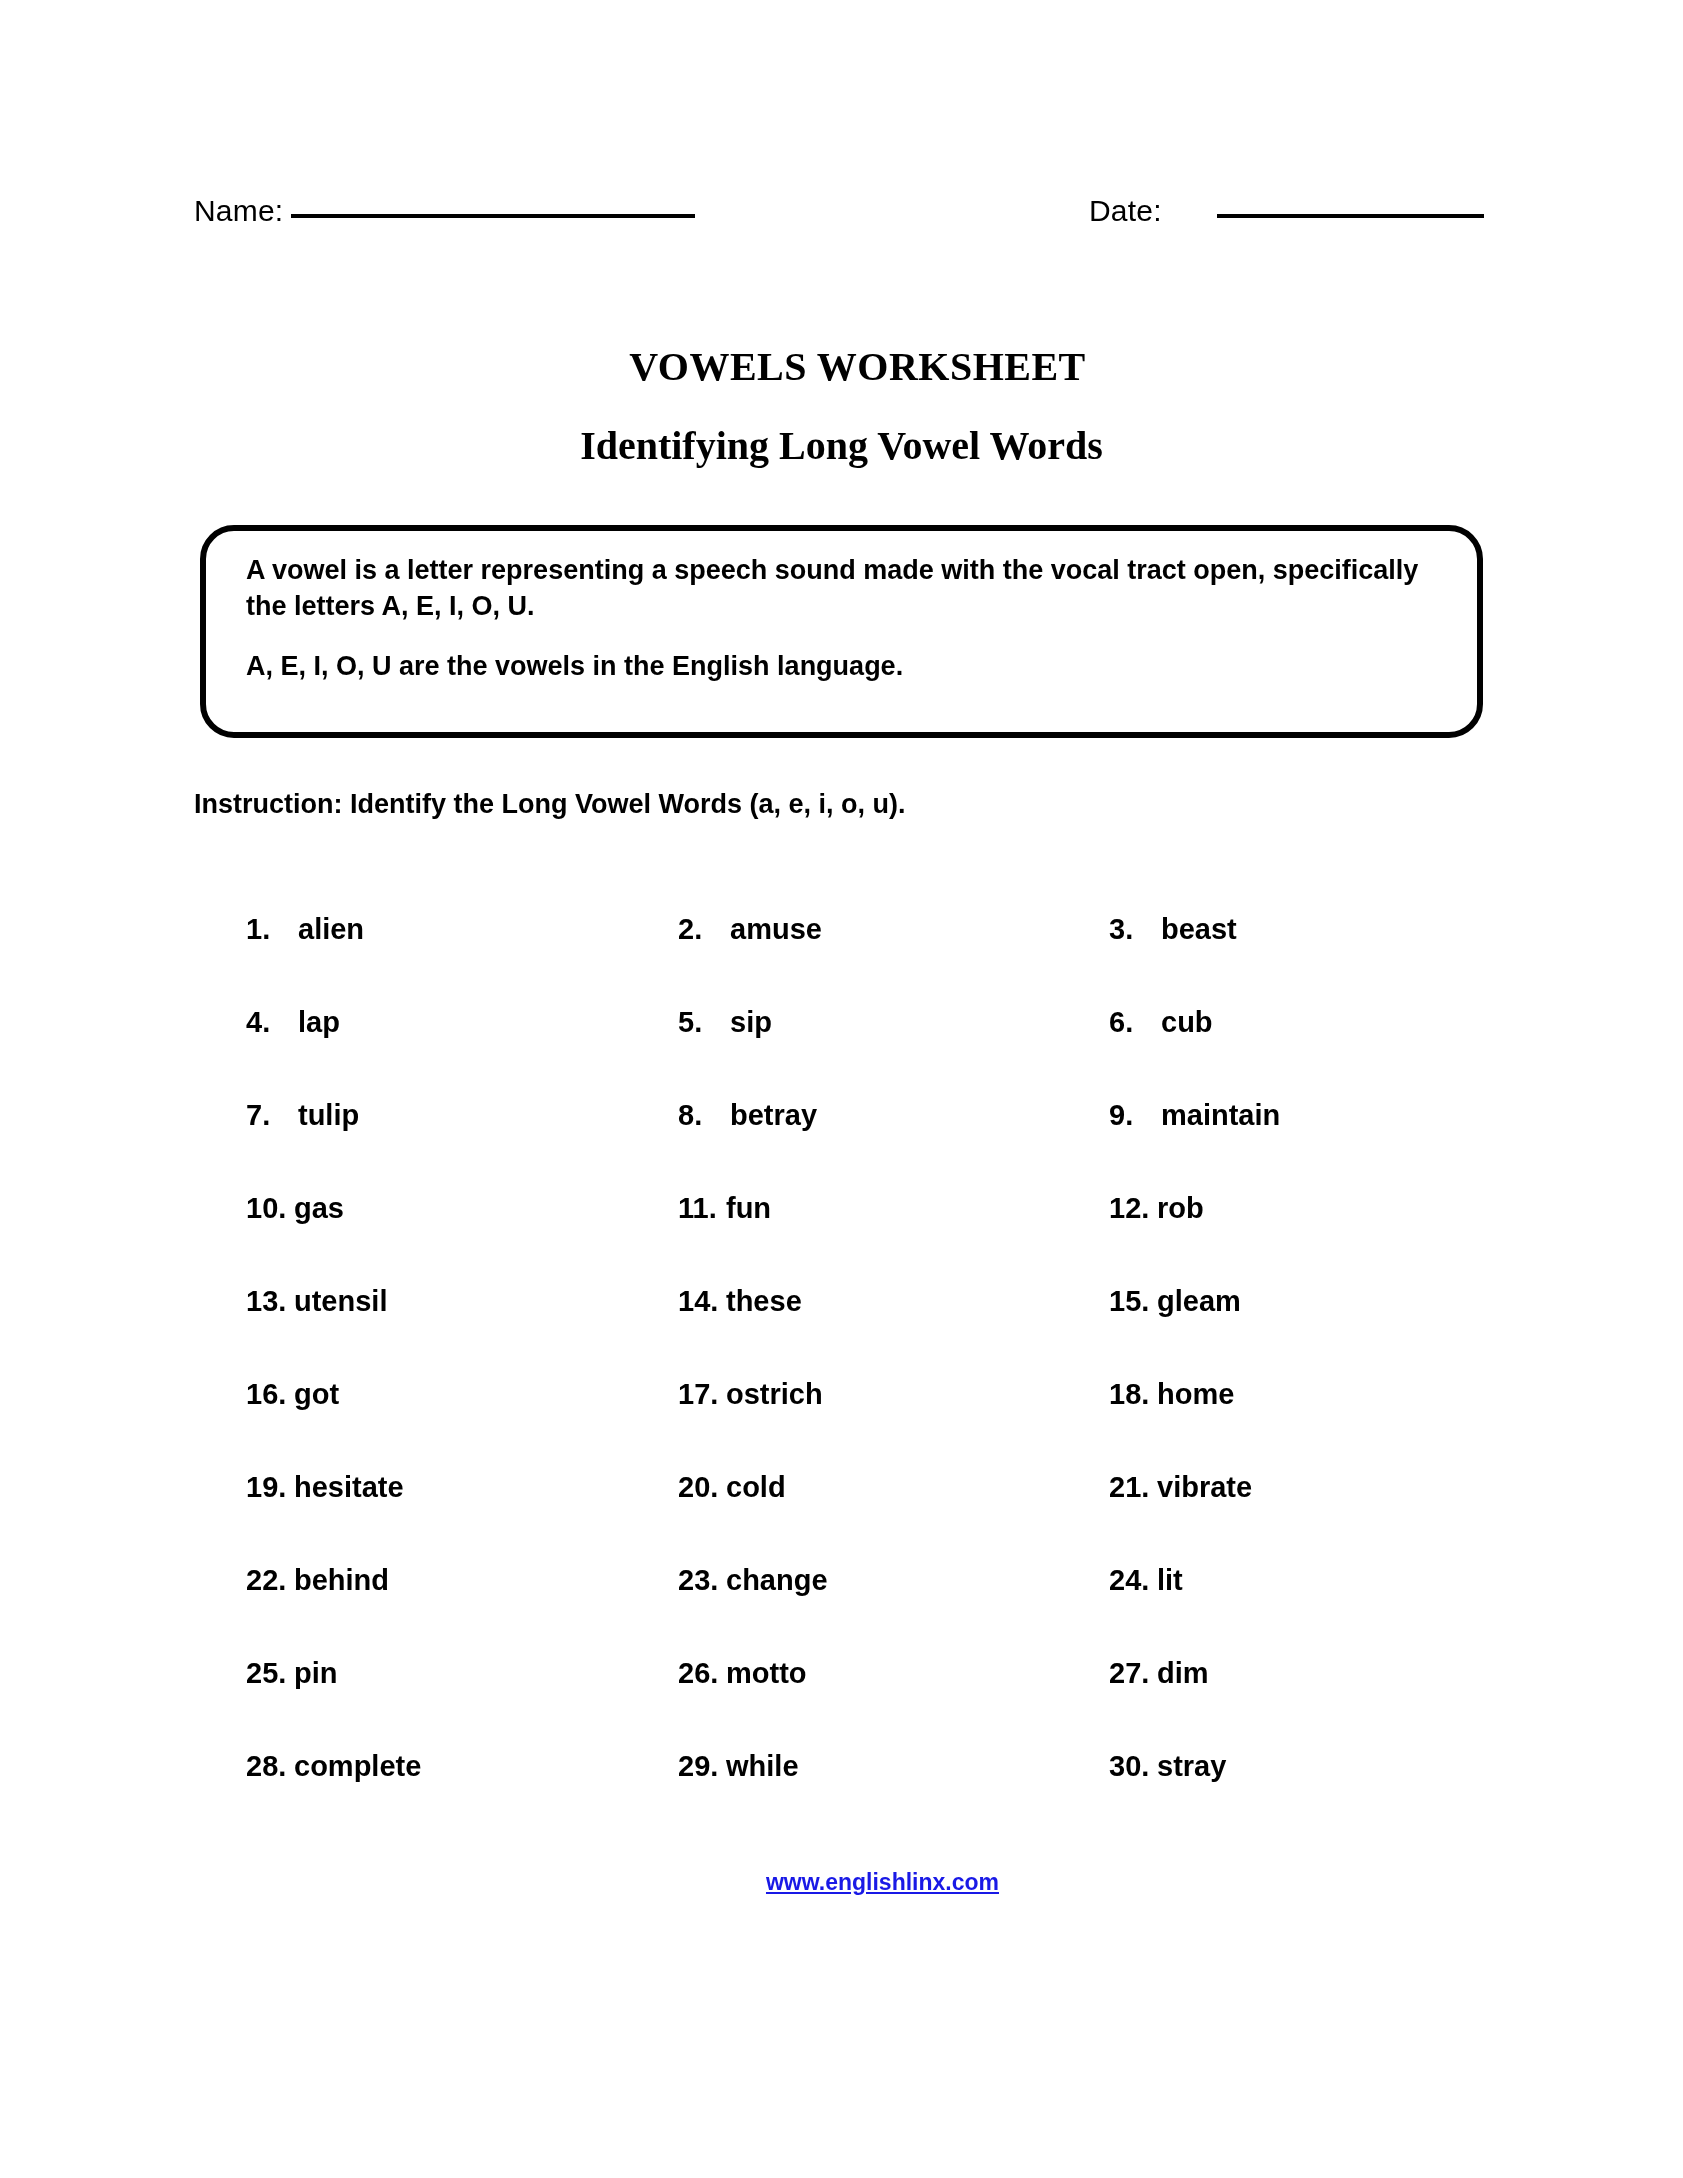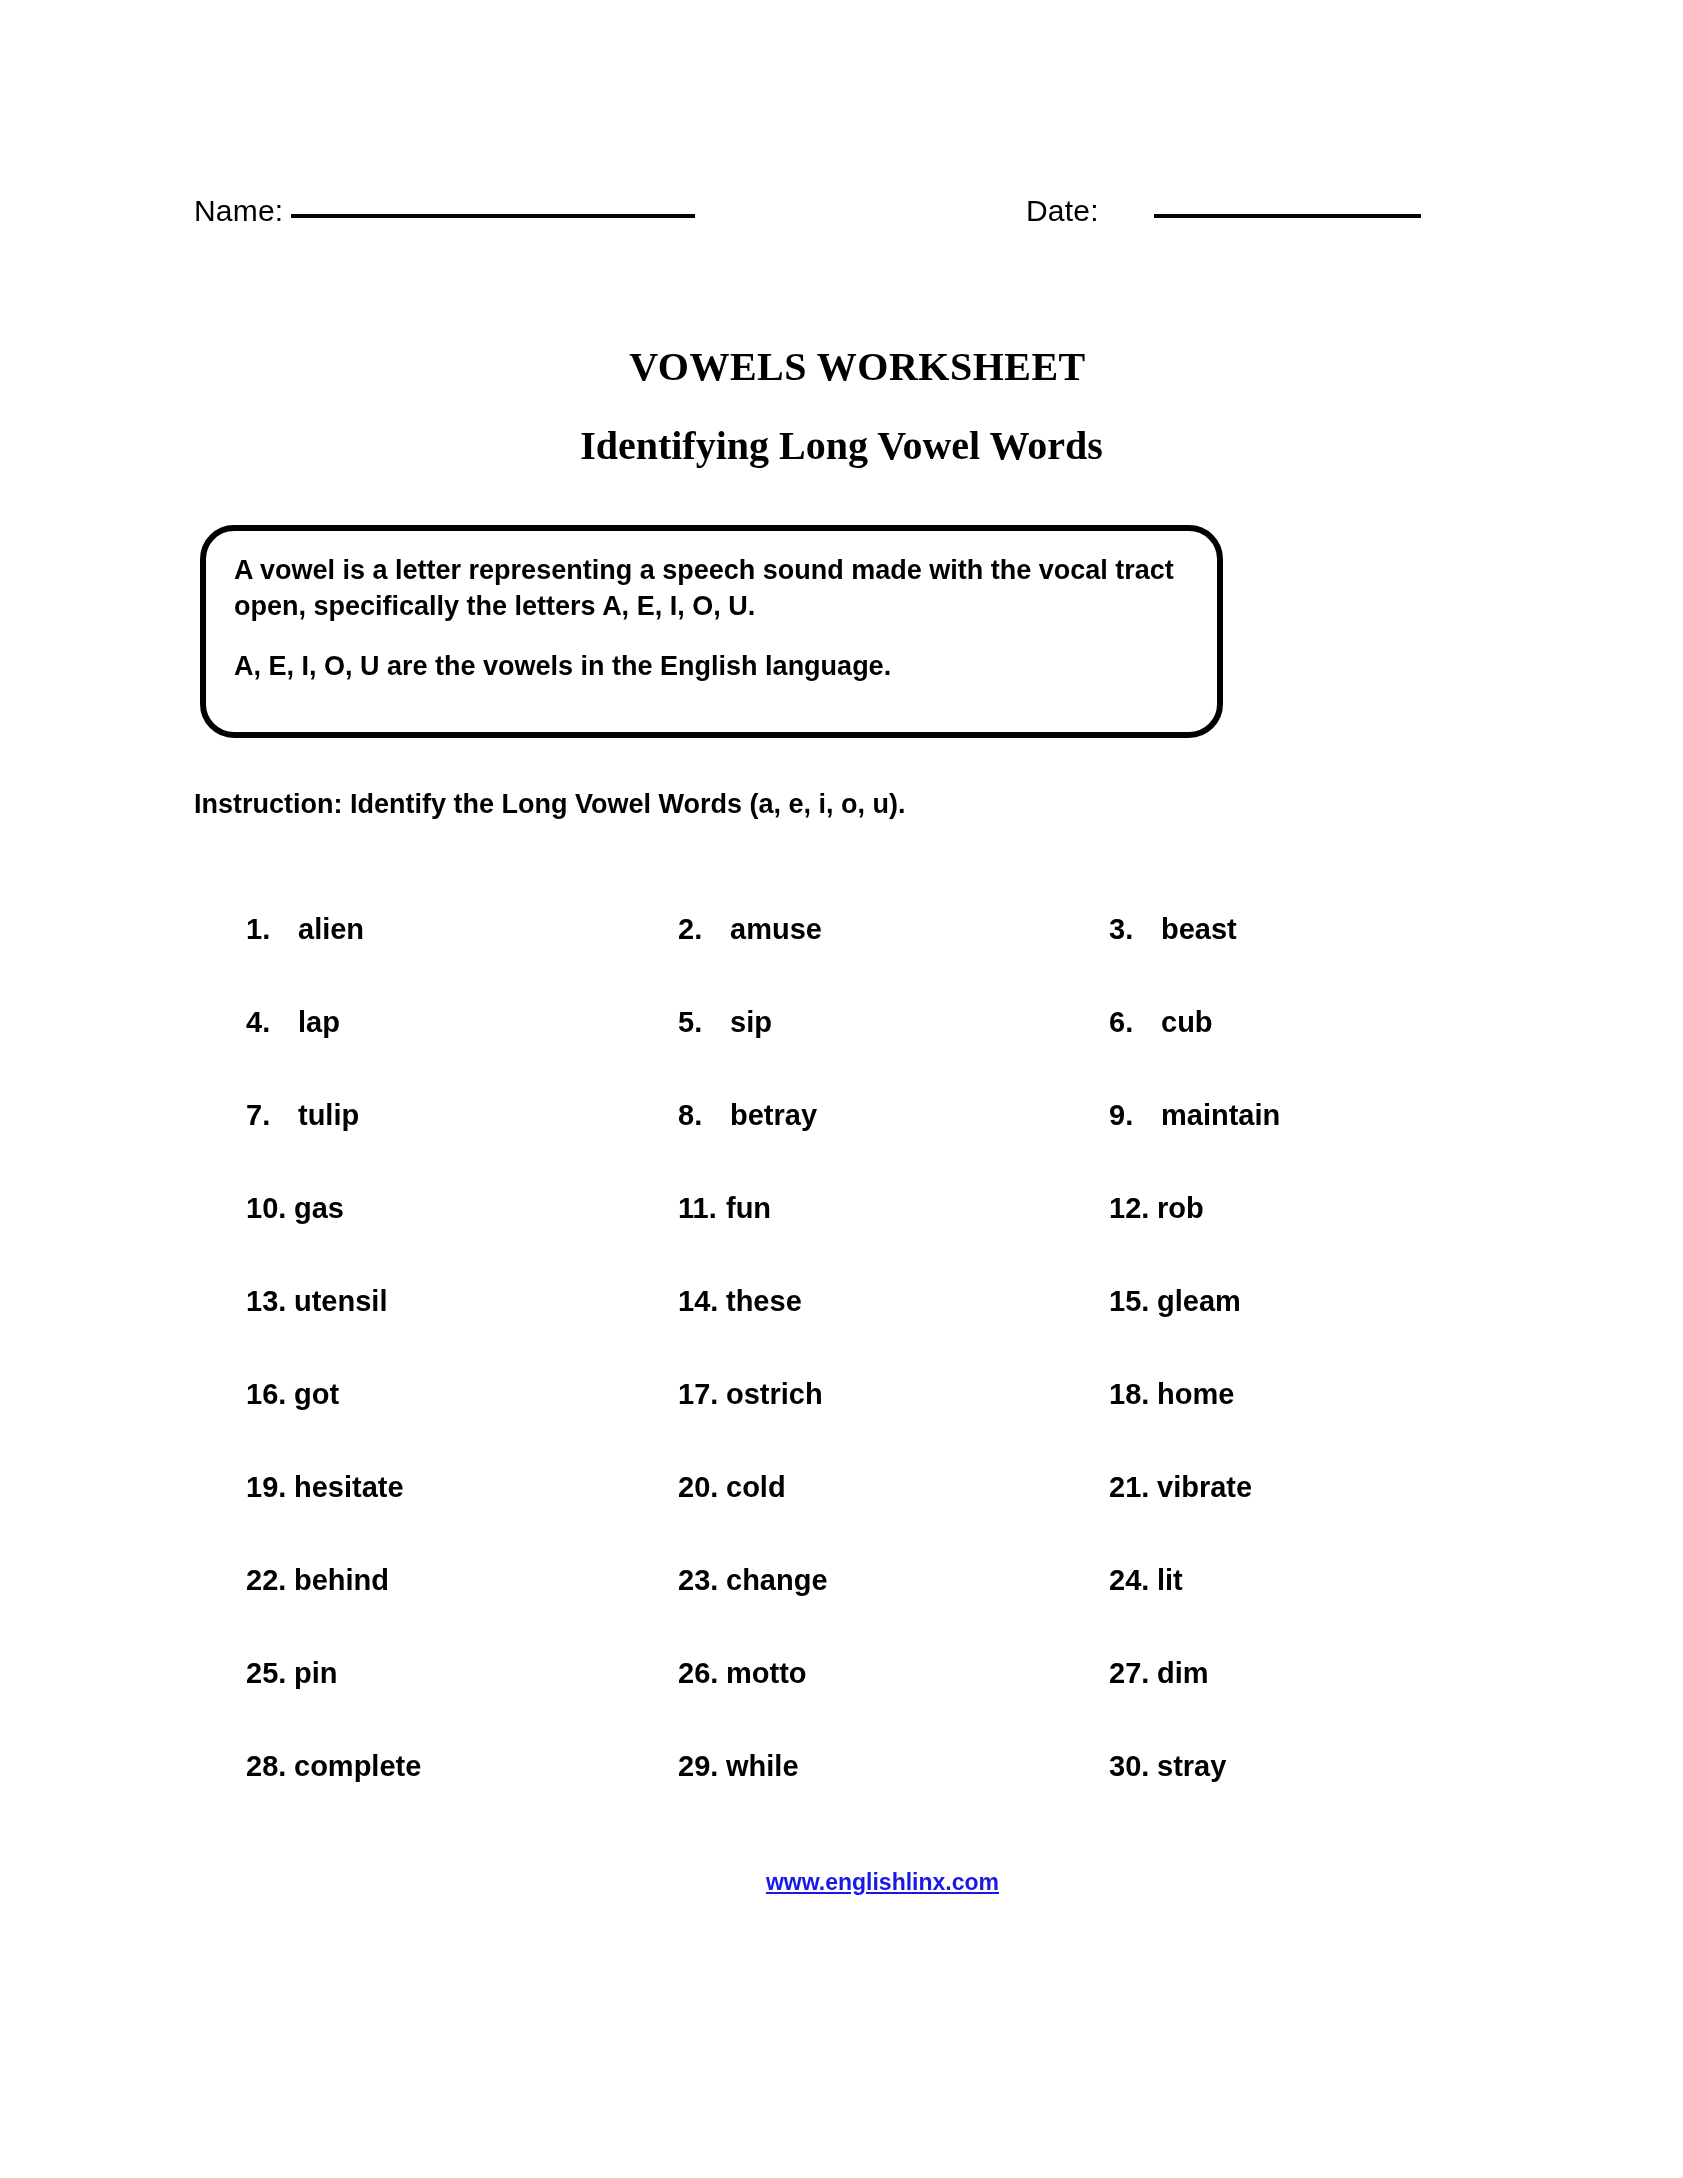--- a/index.html
+++ b/index.html
@@ -46,21 +46,21 @@
   .field-rule {
     display: inline-block;
     height: 0;
     border-bottom: 4px solid #000;
     margin-left: 8px;
     position: relative;
     top: -3px;
   }
   #field-name { left: 194px; top: 0; }
   #field-name .field-rule { width: 404px; }
-  #field-date { left: 1026px; top: 0; gap: 47px; }
+  #field-date { left: 1089px; top: 0; gap: 47px; }
   #field-date .field-rule { width: 267px; }
 
   
   .title-main {
     position: absolute;
     top: 343px;
     left: 16px;
     width: 1683px;
     text-align: center;
     font-family: "Liberation Serif", serif;
@@ -77,26 +77,26 @@
     font-family: "Liberation Serif", serif;
     font-weight: bold;
     font-size: 40px;
   }
 
   
   .definition-box {
     position: absolute;
     left: 200px;
     top: 525px;
-    width: 1023px;
+    width: 1283px;
     height: 213px;
     border: 6px solid #000000;
     border-radius: 34px;
     box-sizing: border-box;
-    padding: 22px 28px 0 28px;
+    padding: 22px 28px 0 40px;
   }
   .definition-text {
     font-family: "Liberation Sans", sans-serif;
     font-weight: bold;
     font-size: 27px;
     line-height: 1.33;
     margin: 0;
   }
   .definition-text.second {
     margin-top: 24px;

